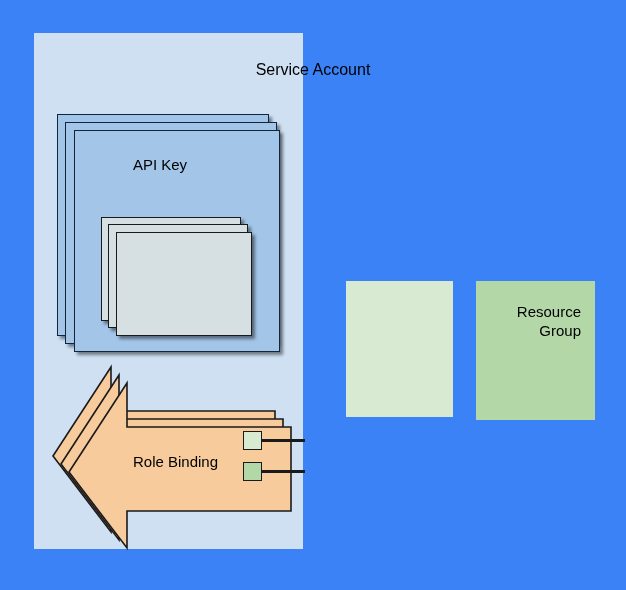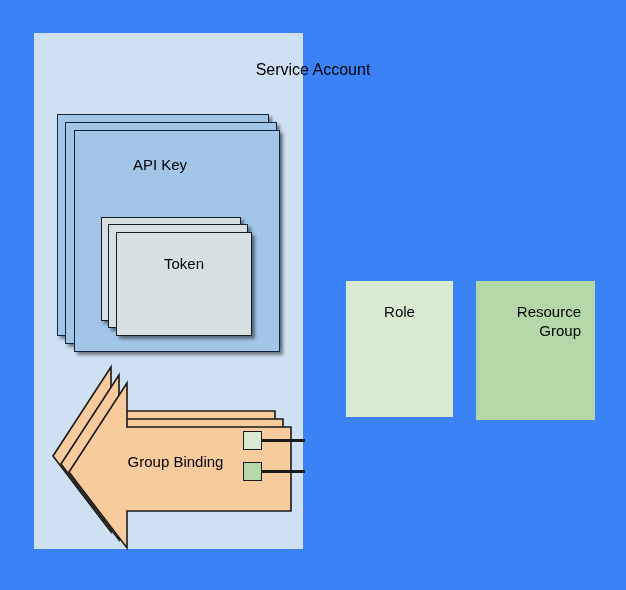--- a/index.html
+++ b/index.html
@@ -163,44 +163,42 @@
   <div class="label sa-title">Service Account</div>
 
   <div class="card apikey apikey-1 shadow"></div>
   <div class="card apikey apikey-2 shadow"></div>
   <div class="card apikey apikey-3 shadow"></div>
   <div class="label apikey-label">API Key</div>
 
   <div class="card token token-1 shadow"></div>
   <div class="card token token-2 shadow"></div>
   <div class="card token token-3 shadow"></div>
-  <div class="label token-label">Token</div>
 
   <div class="rb-layer rb-1">
     <svg width="222" height="165" viewBox="0 0 222 165">
       <polygon points="0,89 58,0 58,44 222,44 222,128 58,128 58,165" fill="#f8cb9c" stroke="#1a1a1a" stroke-width="1.6"></polygon>
     </svg>
   </div>
   <div class="rb-layer rb-2">
     <svg width="222" height="165" viewBox="0 0 222 165">
       <polygon points="0,89 58,0 58,44 222,44 222,128 58,128 58,165" fill="#f8cb9c" stroke="#1a1a1a" stroke-width="1.6"></polygon>
     </svg>
   </div>
   <div class="rb-layer rb-3">
     <svg width="222" height="165" viewBox="0 0 222 165">
       <polygon points="0,89 58,0 58,44 222,44 222,128 58,128 58,165" fill="#f8cb9c" stroke="#1a1a1a" stroke-width="1.6"></polygon>
     </svg>
   </div>
-  <div class="label rb-label">Group Binding</div>
+  <div class="label rb-label">Role Binding</div>
 
   <div class="conn-square role-sq"></div>
   <div class="conn-square resource-sq"></div>
 
   <div class="conn-line l1"></div>
   <div class="conn-line l2"></div>
 
   <div class="greenbox role-box"></div>
-  <div class="label role-label">Role</div>
 
   <div class="greenbox resource-box"></div>
   <div class="label resource-label">Resource Group</div>
 
 </div>
 
 </body></html>

